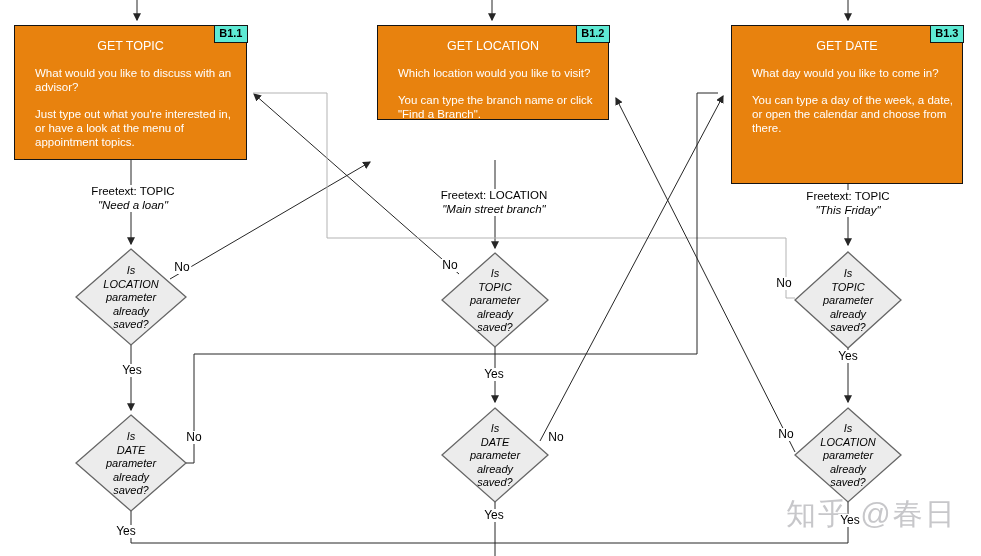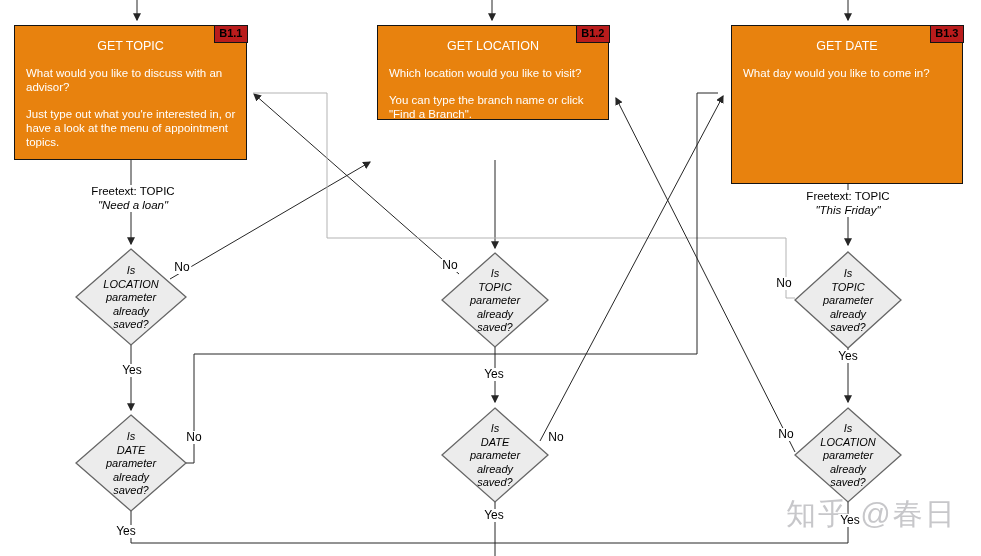--- a/index.html
+++ b/index.html
@@ -12,26 +12,26 @@
     position:absolute;z-index:2;font-size:30px;letter-spacing:2px;
     color:#c7c7ca;text-shadow:0 0 2px #fff,0 0 4px #fff,1px 1px 0 #fff,-1px -1px 0 #fff;
     white-space:nowrap;
   }
   .pbox{
     position:absolute;z-index:3;box-sizing:border-box;
     background:#e8820e;border:1.5px solid #141414;color:#fff;
     padding:13px 0 0 0;
   }
   .pbox .ttl{text-align:center;font-size:12.5px;margin:0 0 13px 0;}
-  .pbox .bdy{padding:0 9px 0 11px;font-size:11.5px;line-height:14px;}
+  .pbox .bdy{padding:0 9px 0 11px;font-size:11.5px;line-height:14px;margin-left:9px;}
   .pbox .bdy p{margin:0;}
   .pbox .bdy p + p{margin-top:13px;}
   .badge{
     position:absolute;top:-1.5px;right:-1.5px;z-index:4;
-    background:#b91c1c;border:1.5px solid #141414;color:#000;
+    background:#5eead4;border:1.5px solid #141414;color:#000;
     font-size:11px;font-weight:700;padding:1px 4px 2px 4px;line-height:13px;
   }
   .lbl{
     position:absolute;z-index:3;transform:translateX(-50%);
     background:#fff;text-align:center;font-size:11.5px;line-height:13.5px;
     padding:0 2px;white-space:nowrap;
   }
   .lbl .ex{font-style:italic;}
   .dtext{
     position:absolute;z-index:3;transform:translateX(-50%);
@@ -115,40 +115,45 @@
   <div class="yn" style="left:126px;top:525px;">Yes</div>
 
   <div class="pbox" style="left:377px;top:25px;width:232px;height:95px;">
     <div class="badge">B1.2</div>
     <div class="ttl">GET LOCATION</div>
     <div class="bdy">
       <p>Which location would you like to visit?</p>
       <p>You can type the branch name or click  "Find a Branch".</p>
     </div>
   </div>
+  <div class="lbl" style="left:494px;top:189px;">
+    <div>Freetext: LOCATION</div>
+    <div class="ex">"Main street branch"</div>
+  </div>
   <div class="dtext" style="left:495px;top:267px;">Is
 TOPIC
 parameter
 already
 saved?</div>
   <div class="yn" style="left:450px;top:259px;">No</div>
   <div class="yn" style="left:494px;top:368px;">Yes</div>
   <div class="dtext" style="left:495px;top:422px;">Is
 DATE
 parameter
 already
 saved?</div>
   <div class="yn" style="left:556px;top:431px;">No</div>
   <div class="yn" style="left:494px;top:509px;">Yes</div>
 
   <div class="pbox" style="left:731px;top:25px;width:232px;height:159px;">
     <div class="badge">B1.3</div>
     <div class="ttl">GET DATE</div>
     <div class="bdy">
       <p>What day would you like to come in?</p>
+      <p>You can type a day of the week, a date, or open the calendar and choose from there.</p>
     </div>
   </div>
   <div class="lbl" style="left:848px;top:190px;">
     <div>Freetext: TOPIC</div>
     <div class="ex">"This Friday"</div>
   </div>
   <div class="dtext" style="left:848px;top:267px;">Is
 TOPIC
 parameter
 already

